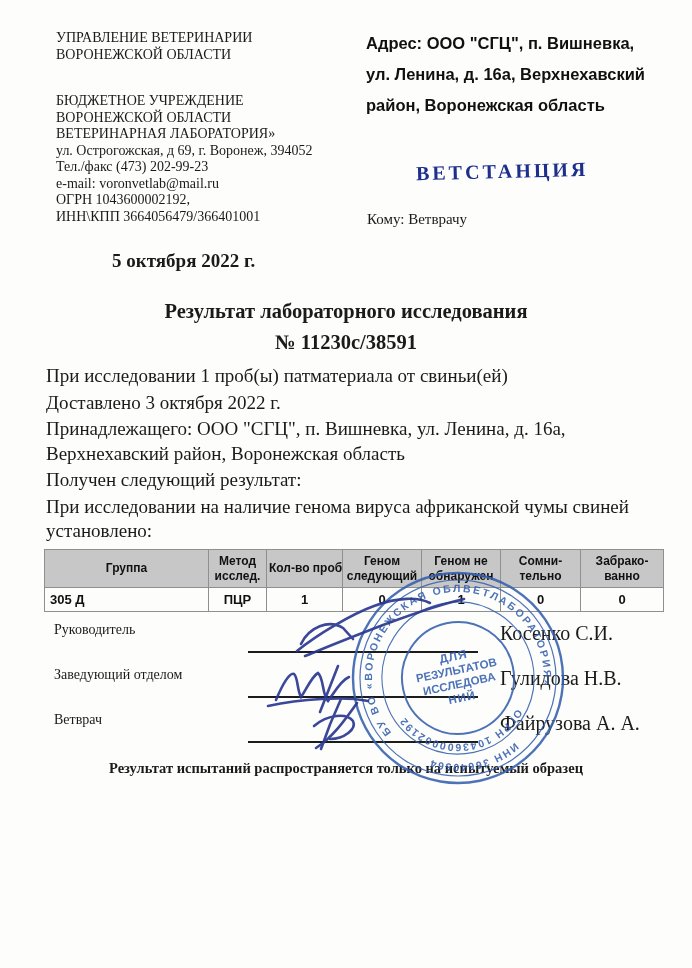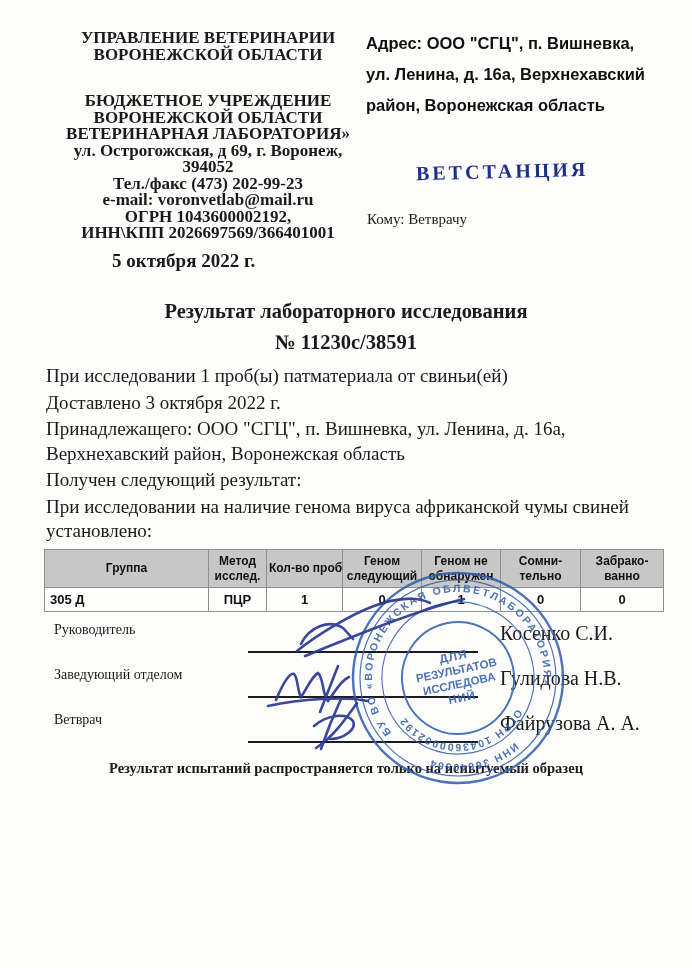--- a/index.html
+++ b/index.html
@@ -5,21 +5,21 @@
   * { margin:0; padding:0; box-sizing:border-box; }
   html,body { background:#e8e8e8; }
   .page {
     position:relative; width:692px; height:968px; margin:0 auto;
     background:#fdfdfc; overflow:hidden;
     font-family:"Liberation Serif", serif; color:#1a1a1a;
   }
   
   .org-left {
     position:absolute; left:56px; top:30px; width:304px;
-    text-align:center; font-weight:bold; font-size:17px; line-height:16.5px;
+    font-weight:normal; font-size:14px; line-height:16.5px;
   }
   .org-left .gap { margin-top:30px; }
   
   .addr {
     position:absolute; left:366px; top:28px; width:284px;
     font-family:"Liberation Sans", sans-serif; font-weight:600;
     font-size:16.5px; line-height:31px; color:#101010;
   }
   .vetstation {
     position:absolute; left:416px; top:160px;
@@ -72,21 +72,21 @@
   <div class="org-left">
     <div>УПРАВЛЕНИЕ ВЕТЕРИНАРИИ</div>
     <div>ВОРОНЕЖСКОЙ ОБЛАСТИ</div>
     <div class="gap">БЮДЖЕТНОЕ УЧРЕЖДЕНИЕ</div>
     <div>ВОРОНЕЖСКОЙ ОБЛАСТИ</div>
     <div>ВЕТЕРИНАРНАЯ ЛАБОРАТОРИЯ»</div>
     <div>ул. Острогожская, д 69, г. Воронеж, 394052</div>
     <div>Тел./факс  (473) 202-99-23</div>
     <div>e-mail:  voronvetlab@mail.ru</div>
     <div>ОГРН 1043600002192,</div>
-    <div>ИНН\КПП 2026697569/366401001</div>
+    <div>ИНН\КПП 3664056479/366401001</div>
   </div>
 
   <div class="addr">Адрес: ООО "СГЦ", п. Вишневка, ул. Ленина, д. 16а, Верхнехавский район, Воронежская область</div>
 
   <div class="vetstation" style="color:#1d2f8c;">ВЕТСТАНЦИЯ</div>
 
   <div class="recipient">Кому: Ветврачу</div>
 
   <div class="doc-date">5 октября 2022 г.</div>
 

